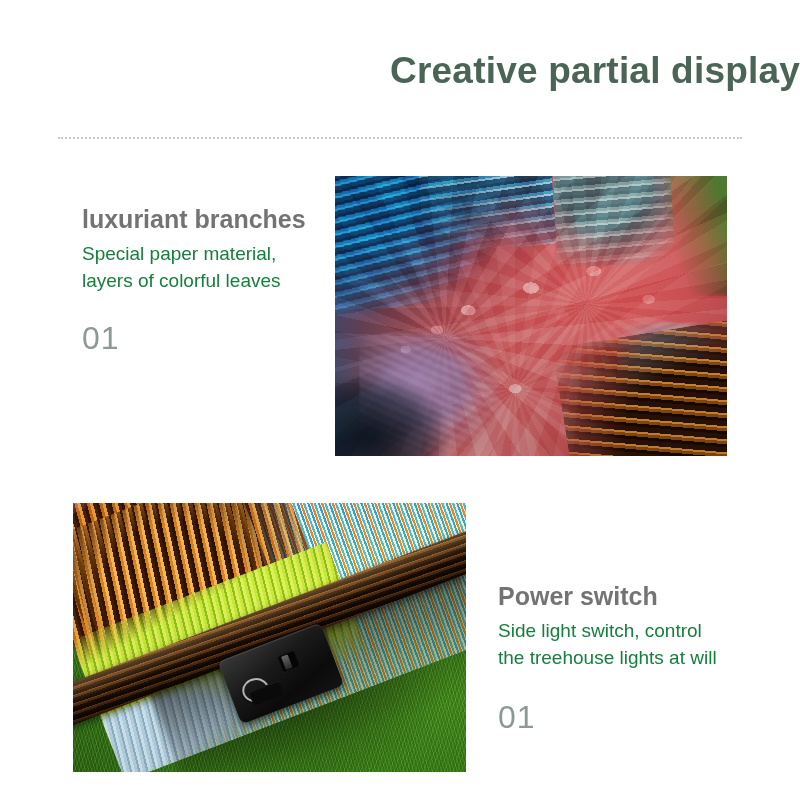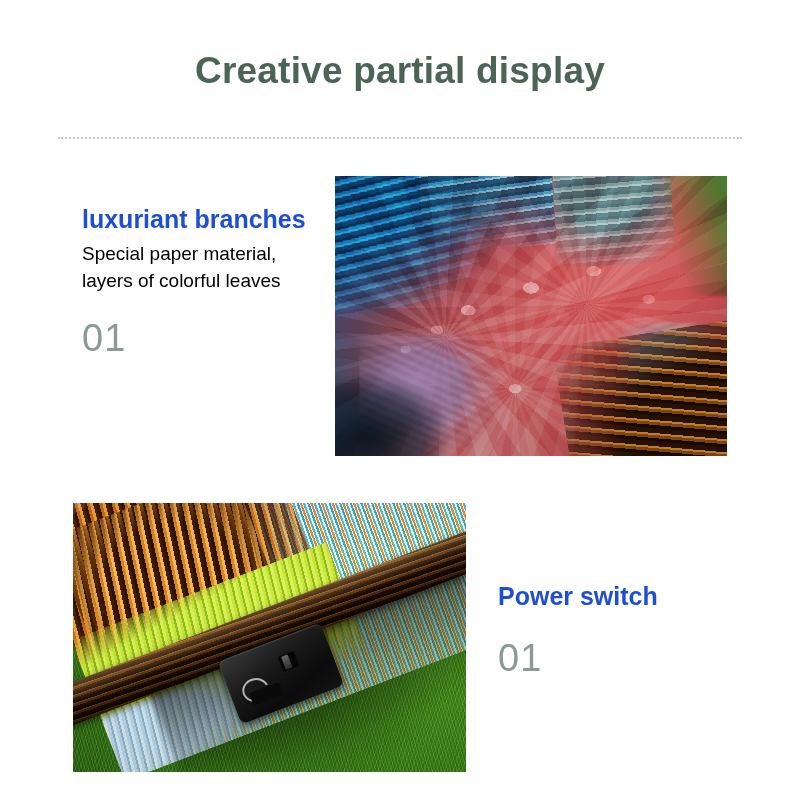--- a/index.html
+++ b/index.html
@@ -22,21 +22,21 @@
     inset: 0;
     background: #ffffff;
   }
 
   
   .page-title {
     position: absolute;
     left: 0;
     top: 48px;
     width: 800px;
-    text-align: center;
+    text-align: right;
     font-size: 37px;
     font-weight: bold;
     letter-spacing: 0.2px;
     color: #4a6455;
     line-height: 46px;
     white-space: nowrap;
   }
 
   .divider {
     position: absolute;
@@ -58,33 +58,33 @@
   }
   .block-02 {
     left: 498px;
     top: 580px;
     width: 234px;
   }
 
   .block-heading {
     font-size: 25px;
     font-weight: bold;
-    color: #1d4ed8;
+    color: #737373;
     line-height: 32px;
     margin: 0 0 5px 0;
   }
   .block-desc {
     font-size: 19px;
     font-weight: normal;
-    color: #000000;
+    color: #15803d;
     line-height: 27px;
     margin: 0;
   }
   .block-number {
-    font-size: 38px;
+    font-size: 32px;
     font-weight: normal;
     color: #8d9a94;
     line-height: 44px;
     margin-top: 22px;
     letter-spacing: 1px;
   }
   .block-02 .block-number { margin-top: 24px; }
 
   
   .photo {
@@ -499,16 +499,17 @@
       <div class="p2-switch-toggle"></div>
       <div class="p2-switch-ring"></div>
       <div class="p2-switch-port"></div>
     </div>
 
     <div class="p2-shade"></div>
   </div>
 
   <div class="text-block block-02">
     <div class="block-heading">Power switch</div>
+    <div class="block-desc">Side light switch, control the treehouse lights at will</div>
     <div class="block-number">01</div>
   </div>
 
 </div>
 
 </body></html>

